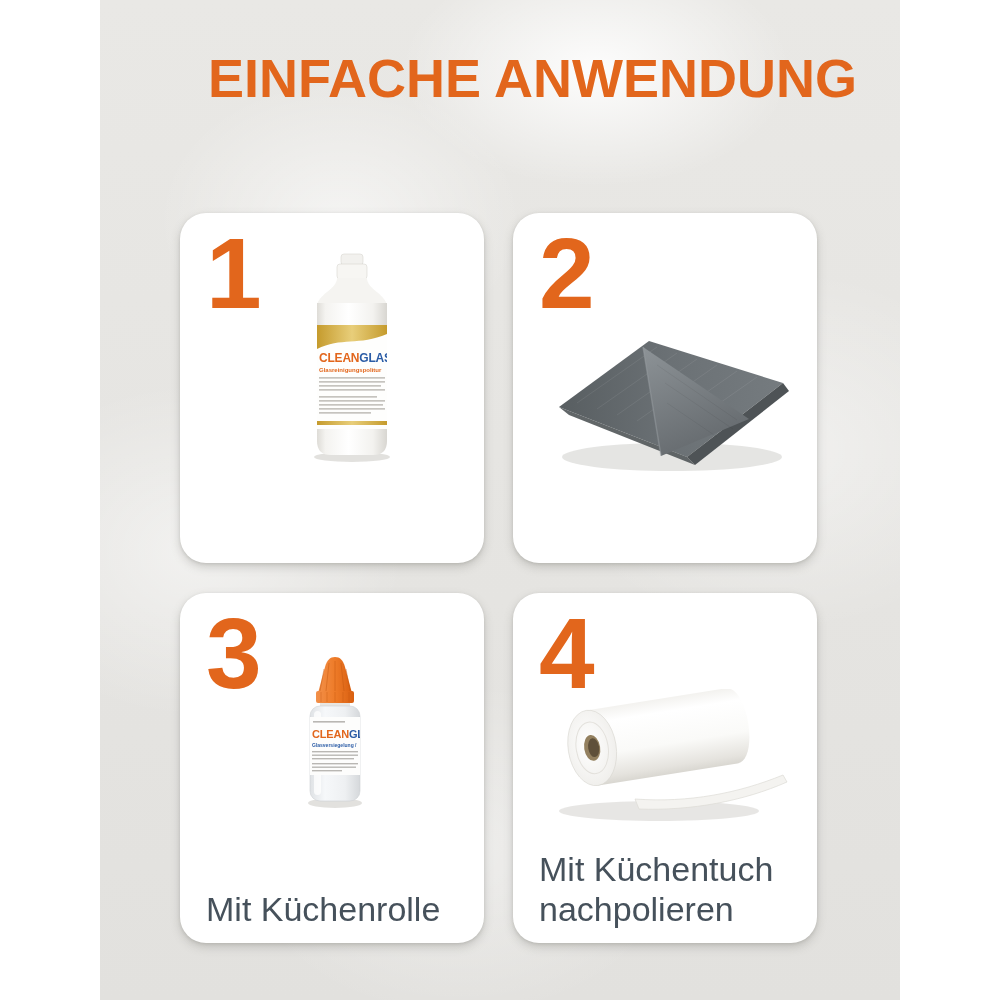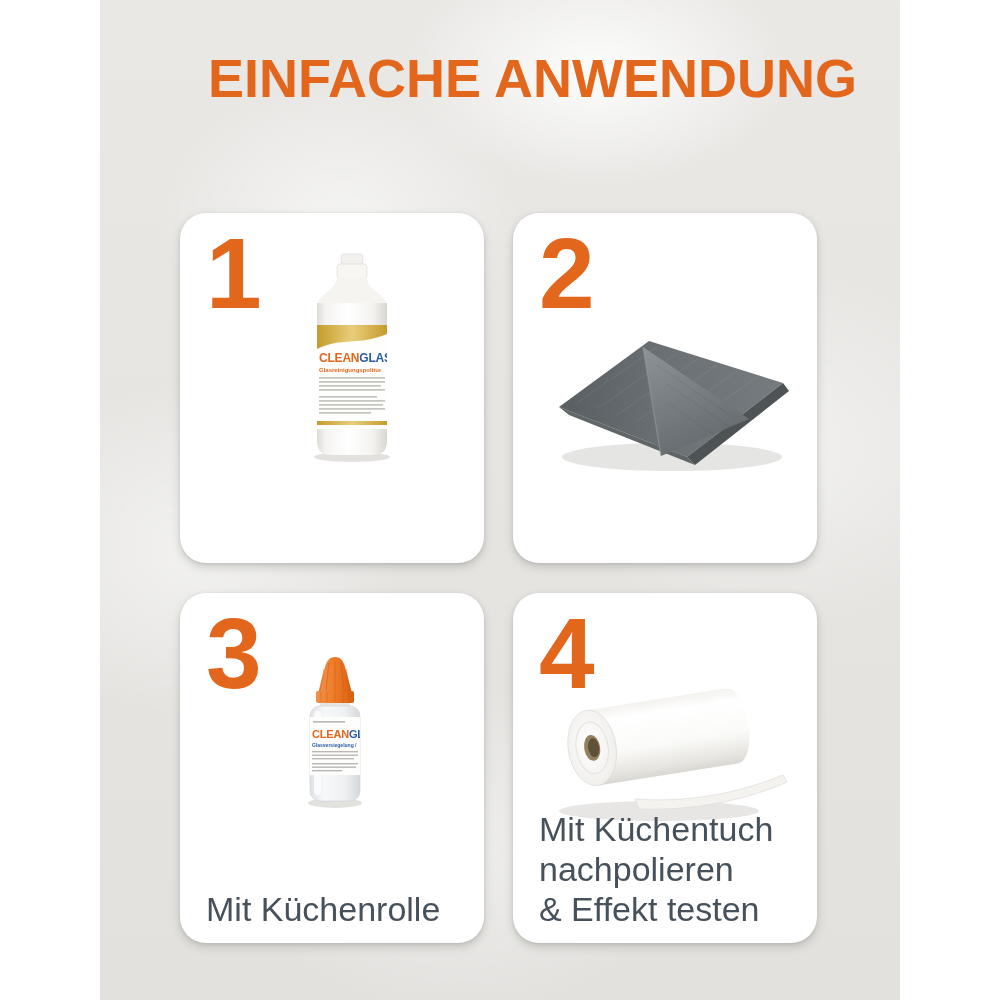--- a/index.html
+++ b/index.html
@@ -238,17 +238,16 @@
           <ellipse cx="55" cy="58" rx="24" ry="38" fill="url(#rollEnd)" stroke="#d8d6d0" stroke-width="0.6"></ellipse>
           <ellipse cx="55" cy="58" rx="16" ry="26" fill="none" stroke="#e3e1dc" stroke-width="1"></ellipse>
           <ellipse cx="55" cy="58" rx="8" ry="13" fill="#93805f"></ellipse>
           <ellipse cx="56.5" cy="58" rx="5.5" ry="9.5" fill="#5f503a"></ellipse>
         </g>
       </svg>
     </div>
     <div class="caption">
       <div>Mit Küchentuch</div>
       <div>nachpolieren</div>
-      <div>&amp; Effekt testen</div>
     </div>
   </div>
 
 </div>
 
 </body></html>

